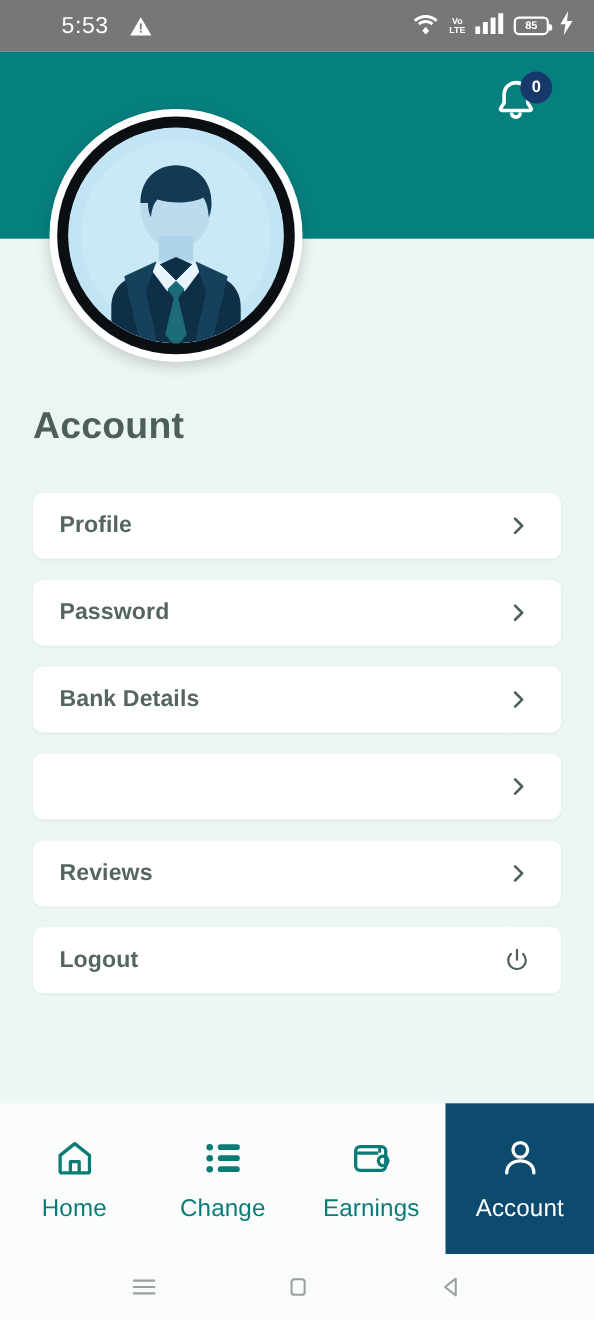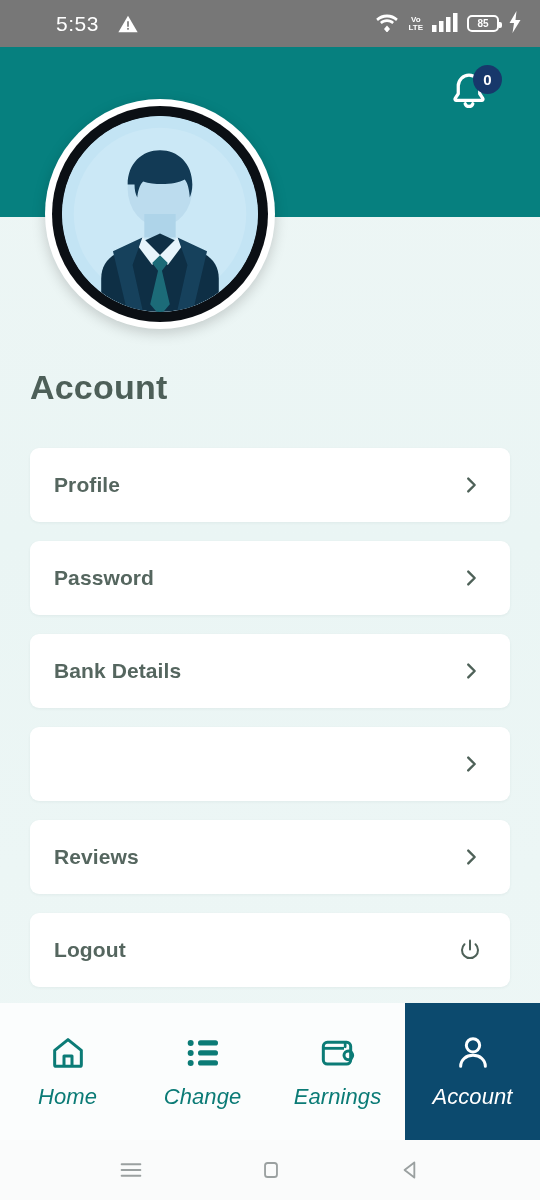--- a/index.html
+++ b/index.html
@@ -88,21 +88,21 @@
   
   .page-title {
     position: absolute; left: 30px; top: 368px;
     font-size: 34px; font-weight: 700; color: #4d5f58;
     letter-spacing: .2px;
   }
 
   
   .menu { position: absolute; left: 30px; top: 448px; width: 480px; }
   .menu-item {
-    height: 74px; width: 480px;
+    height: 60px; width: 480px;
     background: #ffffff;
     border-radius: 9px;
     margin-bottom: 19px;
     display: flex; align-items: center;
     padding: 0 28px 0 24px;
     box-shadow: 0 1px 3px rgba(40,70,60,.06);
   }
   .menu-label {
     font-size: 21px; font-weight: 700; color: #55665f;
     letter-spacing: .1px;
@@ -113,21 +113,21 @@
   .bottomnav {
     position: absolute; left: 0; top: 1003px;
     width: 540px; height: 137px;
     background: #fbfdfd;
     display: flex;
   }
   .nav-item {
     flex: 1; height: 137px;
     display: flex; flex-direction: column;
     align-items: center; justify-content: center;
-    gap: 7px; color: #0b7b76; font-style: italic;
+    gap: 7px; color: #0b7b76;
   }
   .nav-item.active { background: #0c4a6e; color: #ffffff; }
   .nav-label { font-size: 22px; font-weight: 400; letter-spacing: .1px; }
 
   
   .sysnav {
     position: absolute; left: 0; top: 1140px;
     width: 540px; height: 60px;
     background: #fafbfb;
     display: flex; align-items: center; justify-content: space-around;

